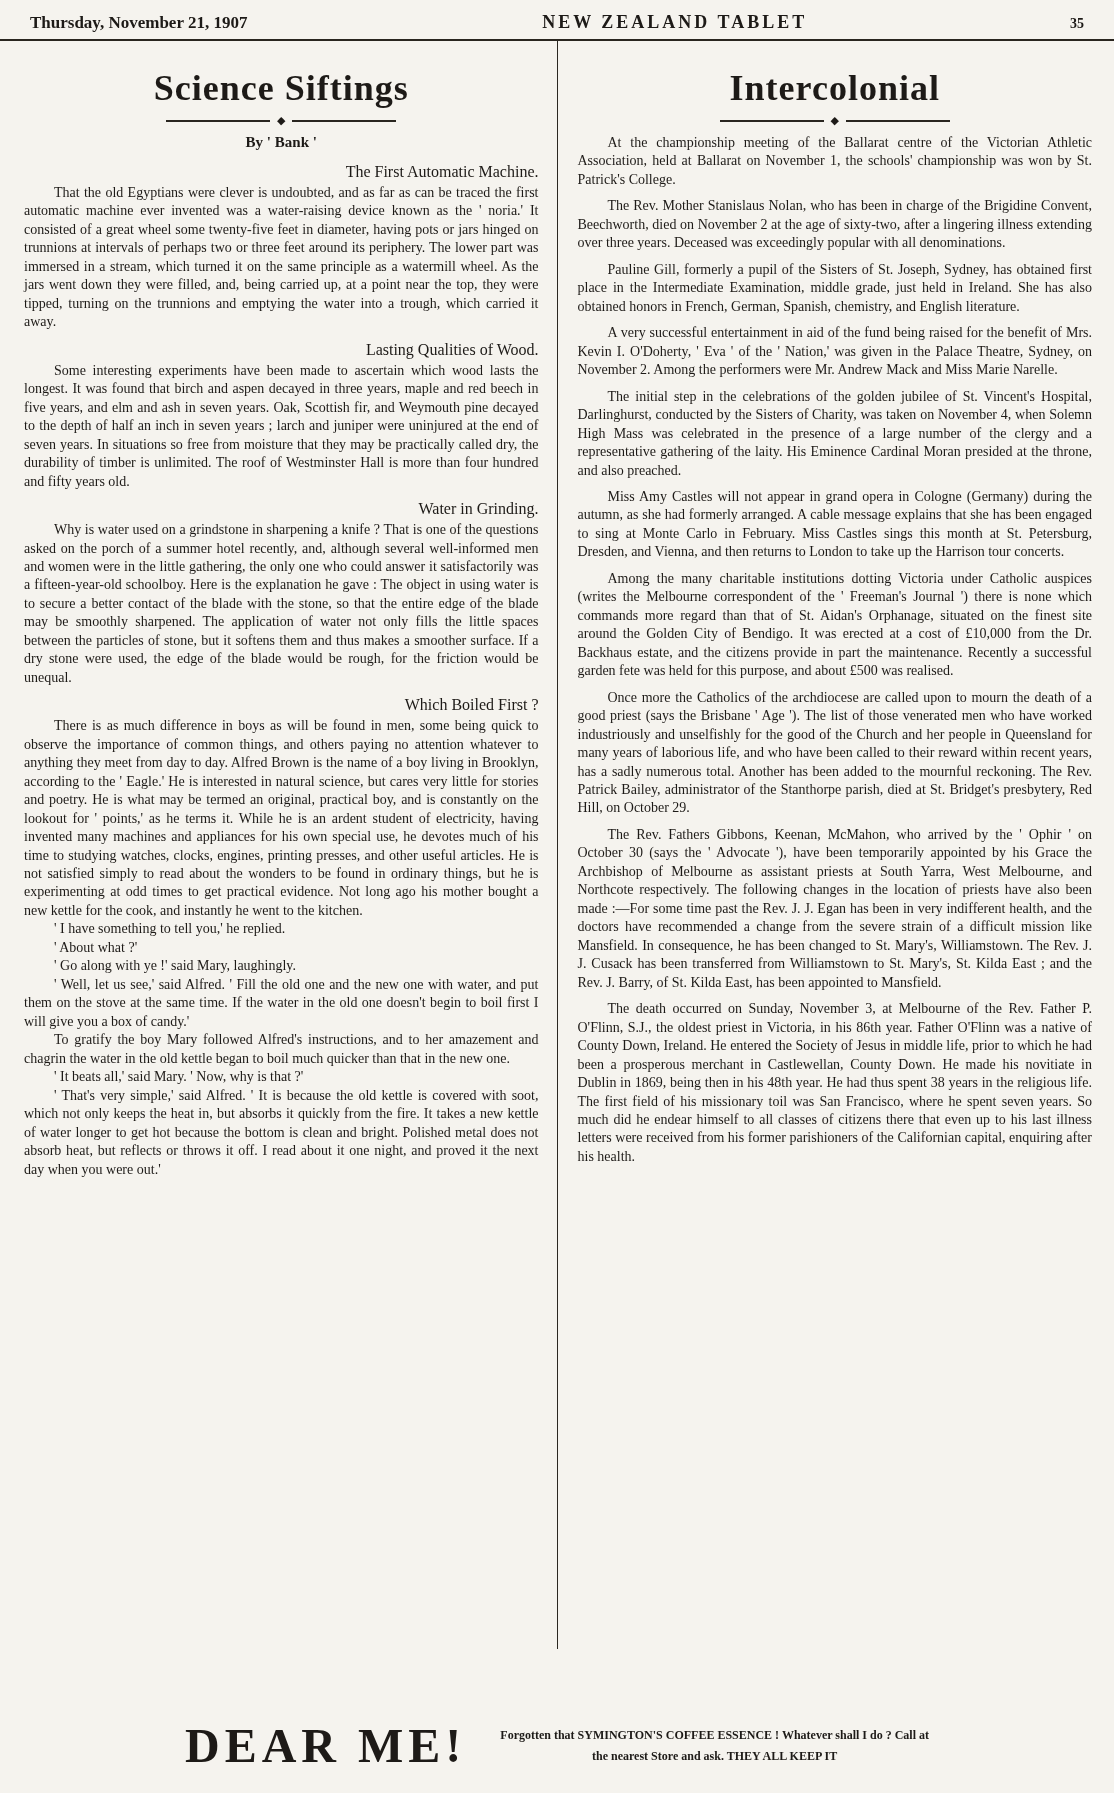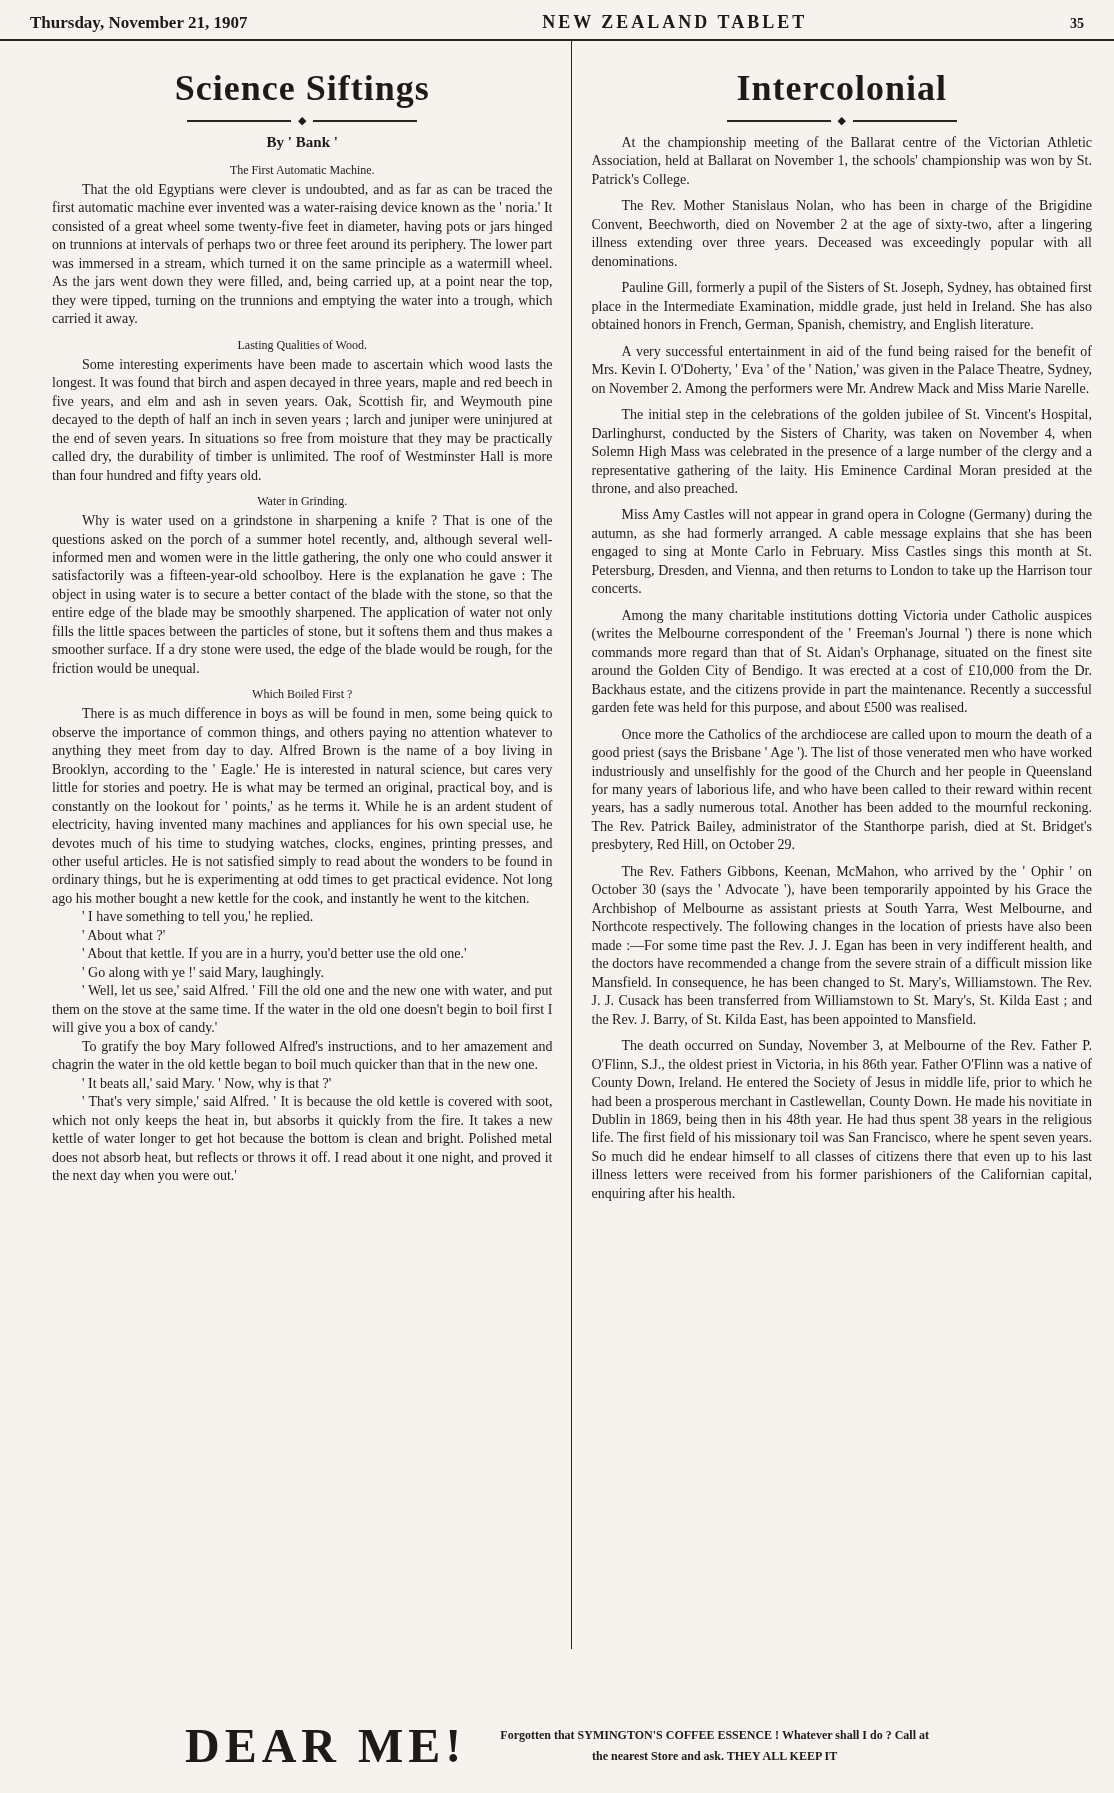--- a/index.html
+++ b/index.html
@@ -25,21 +25,20 @@
   .masthead-date { font-weight: bold; font-size: 17px; }
   .masthead-title { font-weight: bold; font-size: 18px; letter-spacing: 3px; margin-left: 32px; }
   .masthead-page { font-weight: bold; font-size: 14px; }
 
   
   .columns {
     display: flex;
     padding: 0 16px;
     height: 1608px;
     overflow: hidden;
-    margin-left: 28px;
   }
   .col { width: 50%; box-sizing: border-box; }
   .col.left  { padding: 10px 18px 0 8px; }
   .col.right { padding: 10px 6px 0 20px; }
   .col-rule { width: 1px; background: #2b2721; margin-top: 0; }
 
   .col-title {
     text-align: center;
     font-size: 36px;
     font-weight: bold;
@@ -57,23 +56,23 @@
   .divider .diamond { margin: 0 7px; font-size: 11px; line-height: 1; }
 
   .byline {
     text-align: center;
     font-weight: bold;
     font-size: 15px;
     margin: 8px 0 12px 0;
   }
 
   .section-heading {
-    text-align: center;
+    text-align: right;
     font-weight: normal;
-    font-size: 12px;
+    font-size: 16px;
     margin: 9px 0 3px 0;
   }
 
   p.body-text {
     font-size: 14px;
     line-height: 1.32;
     text-align: justify;
     margin: 0;
     text-indent: 30px;
   }
@@ -134,21 +133,20 @@
       <h3 class="section-heading">Lasting Qualities of Wood.</h3>
       <p class="body-text">Some interesting experiments have been made to ascertain which wood lasts the longest. It was found that birch and aspen decayed in three years, maple and red beech in five years, and elm and ash in seven years. Oak, Scottish fir, and Weymouth pine decayed to the depth of half an inch in seven years ; larch and juniper were uninjured at the end of seven years. In situations so free from moisture that they may be practically called dry, the durability of timber is unlimited. The roof of Westminster Hall is more than four hundred and fifty years old.</p>
 
       <h3 class="section-heading">Water in Grinding.</h3>
       <p class="body-text">Why is water used on a grindstone in sharpening a knife ? That is one of the questions asked on the porch of a summer hotel recently, and, although several well-informed men and women were in the little gathering, the only one who could answer it satisfactorily was a fifteen-year-old schoolboy. Here is the explanation he gave : The object in using water is to secure a better contact of the blade with the stone, so that the entire edge of the blade may be smoothly sharpened. The application of water not only fills the little spaces between the particles of stone, but it softens them and thus makes a smoother surface. If a dry stone were used, the edge of the blade would be rough, for the friction would be unequal.</p>
 
       <h3 class="section-heading">Which Boiled First ?</h3>
       <p class="body-text">There is as much difference in boys as will be found in men, some being quick to observe the importance of common things, and others paying no attention whatever to anything they meet from day to day. Alfred Brown is the name of a boy living in Brooklyn, according to the ' Eagle.' He is interested in natural science, but cares very little for stories and poetry. He is what may be termed an original, practical boy, and is constantly on the lookout for ' points,' as he terms it. While he is an ardent student of electricity, having invented many machines and appliances for his own special use, he devotes much of his time to studying watches, clocks, engines, printing presses, and other useful articles. He is not satisfied simply to read about the wonders to be found in ordinary things, but he is experimenting at odd times to get practical evidence. Not long ago his mother bought a new kettle for the cook, and instantly he went to the kitchen.</p>
       <p class="body-text">' I have something to tell you,' he replied.</p>
       <p class="body-text">' About what ?'</p>
-      <p class="body-text">' About that kettle. If you are in a hurry, you'd better use the old one.'</p>
       <p class="body-text">' Go along with ye !' said Mary, laughingly.</p>
       <p class="body-text">' Well, let us see,' said Alfred. ' Fill the old one and the new one with water, and put them on the stove at the same time. If the water in the old one doesn't begin to boil first I will give you a box of candy.'</p>
       <p class="body-text">To gratify the boy Mary followed Alfred's instructions, and to her amazement and chagrin the water in the old kettle began to boil much quicker than that in the new one.</p>
       <p class="body-text">' It beats all,' said Mary. ' Now, why is that ?'</p>
       <p class="body-text">' That's very simple,' said Alfred. ' It is because the old kettle is covered with soot, which not only keeps the heat in, but absorbs it quickly from the fire. It takes a new kettle of water longer to get hot because the bottom is clean and bright. Polished metal does not absorb heat, but reflects or throws it off. I read about it one night, and proved it the next day when you were out.'</p>
     </section>
 
     <div class="col-rule"></div>
 
     <section class="col right">

